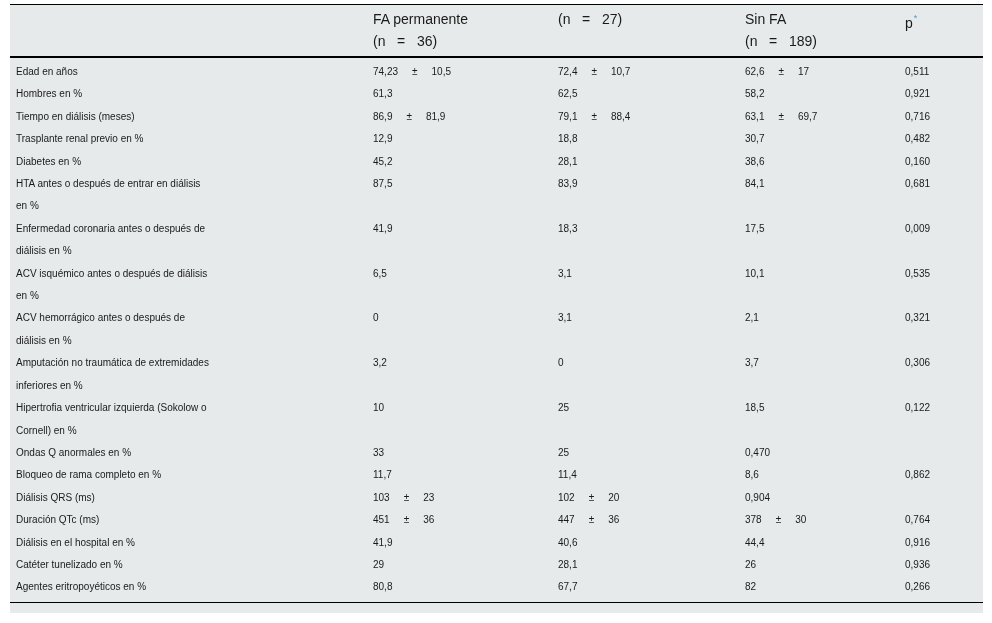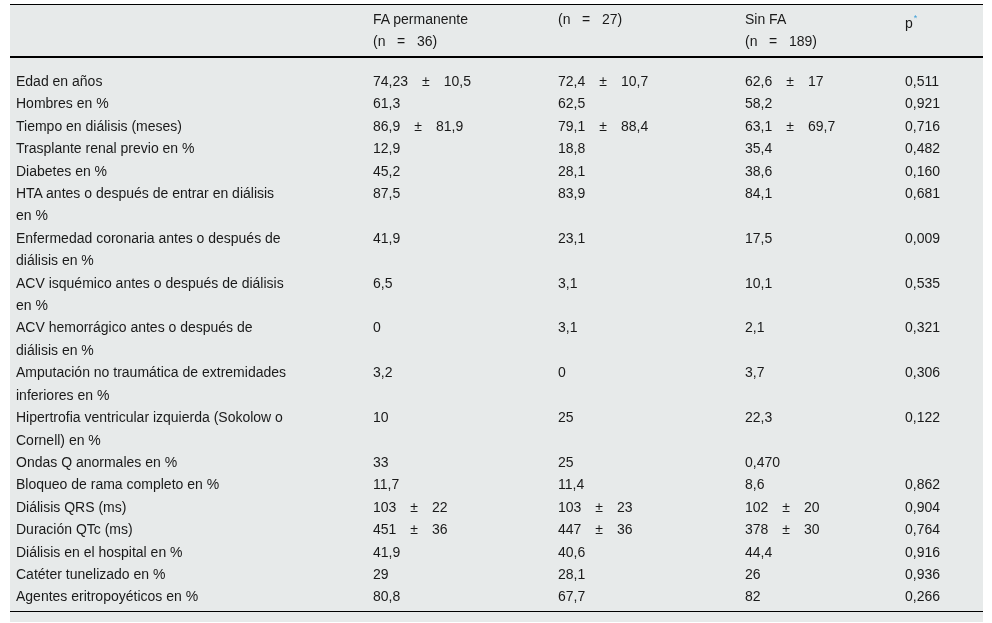--- a/index.html
+++ b/index.html
@@ -36,23 +36,23 @@
   .header .htitle { display: block; }
   .header .hn { display: block; }
   sup.marker {
     color: #3fa0d8;
     font-size: 9px;
     position: relative;
     top: -1px;
     left: 1px;
   }
   .tbody {
-    padding-top: 12px;
+    padding-top: 3px;
     padding-bottom: 3px;
-    font-size: 14px;
+    font-size: 10px;
     line-height: 22.4px;
   }
   .row .label {
     padding-left: 6px;
     white-space: pre-line;
   }
   .cell { white-space: nowrap; }
   .pm {
     display: inline-block;
     margin: 0 14px;
@@ -108,21 +108,21 @@
     <div class="cell"><span class="v">86,9</span><span class="pm">±</span><span class="sd">81,9</span></div>
     <div class="cell"><span class="v">79,1</span><span class="pm">±</span><span class="sd">88,4</span></div>
     <div class="cell"><span class="v">63,1</span><span class="pm">±</span><span class="sd">69,7</span></div>
     <div class="cell p">0,716</div>
   </div>
 
   <div class="grid row">
     <div class="label">Trasplante renal previo en %</div>
     <div class="cell"><span class="v">12,9</span><span class="pm"></span><span class="sd"></span></div>
     <div class="cell"><span class="v">18,8</span><span class="pm"></span><span class="sd"></span></div>
-    <div class="cell"><span class="v">35,4</span><span class="pm"></span><span class="sd"></span></div>
+    <div class="cell"><span class="v">30,7</span><span class="pm"></span><span class="sd"></span></div>
     <div class="cell p">0,482</div>
   </div>
 
   <div class="grid row">
     <div class="label">Diabetes en %</div>
     <div class="cell"><span class="v">45,2</span><span class="pm"></span><span class="sd"></span></div>
     <div class="cell"><span class="v">28,1</span><span class="pm"></span><span class="sd"></span></div>
     <div class="cell"><span class="v">38,6</span><span class="pm"></span><span class="sd"></span></div>
     <div class="cell p">0,160</div>
   </div>
@@ -133,21 +133,21 @@
     <div class="cell"><span class="v">87,5</span><span class="pm"></span><span class="sd"></span></div>
     <div class="cell"><span class="v">83,9</span><span class="pm"></span><span class="sd"></span></div>
     <div class="cell"><span class="v">84,1</span><span class="pm"></span><span class="sd"></span></div>
     <div class="cell p">0,681</div>
   </div>
 
   <div class="grid row">
     <div class="label">Enfermedad coronaria antes o después de
 diálisis en %</div>
     <div class="cell"><span class="v">41,9</span><span class="pm"></span><span class="sd"></span></div>
-    <div class="cell"><span class="v">23,1</span><span class="pm"></span><span class="sd"></span></div>
+    <div class="cell"><span class="v">18,3</span><span class="pm"></span><span class="sd"></span></div>
     <div class="cell"><span class="v">17,5</span><span class="pm"></span><span class="sd"></span></div>
     <div class="cell p">0,009</div>
   </div>
 
   <div class="grid row">
     <div class="label">ACV isquémico antes o después de diálisis
 en %</div>
     <div class="cell"><span class="v">6,5</span><span class="pm"></span><span class="sd"></span></div>
     <div class="cell"><span class="v">3,1</span><span class="pm"></span><span class="sd"></span></div>
     <div class="cell"><span class="v">10,1</span><span class="pm"></span><span class="sd"></span></div>
@@ -170,42 +170,41 @@
     <div class="cell"><span class="v">0</span><span class="pm"></span><span class="sd"></span></div>
     <div class="cell"><span class="v">3,7</span><span class="pm"></span><span class="sd"></span></div>
     <div class="cell p">0,306</div>
   </div>
 
   <div class="grid row">
     <div class="label">Hipertrofia ventricular izquierda (Sokolow o
 Cornell) en %</div>
     <div class="cell"><span class="v">10</span><span class="pm"></span><span class="sd"></span></div>
     <div class="cell"><span class="v">25</span><span class="pm"></span><span class="sd"></span></div>
-    <div class="cell"><span class="v">22,3</span><span class="pm"></span><span class="sd"></span></div>
+    <div class="cell"><span class="v">18,5</span><span class="pm"></span><span class="sd"></span></div>
     <div class="cell p">0,122</div>
   </div>
 
   <div class="grid row">
     <div class="label">Ondas Q anormales en %</div>
     <div class="cell"><span class="v">33</span><span class="pm"></span><span class="sd"></span></div>
     <div class="cell"><span class="v">25</span><span class="pm"></span><span class="sd"></span></div>
     <div class="cell p">0,470</div>
   </div>
 
   <div class="grid row">
     <div class="label">Bloqueo de rama completo en %</div>
     <div class="cell"><span class="v">11,7</span><span class="pm"></span><span class="sd"></span></div>
     <div class="cell"><span class="v">11,4</span><span class="pm"></span><span class="sd"></span></div>
     <div class="cell"><span class="v">8,6</span><span class="pm"></span><span class="sd"></span></div>
     <div class="cell p">0,862</div>
   </div>
 
   <div class="grid row">
     <div class="label">Diálisis QRS (ms)</div>
-    <div class="cell"><span class="v">103</span><span class="pm">±</span><span class="sd">22</span></div>
     <div class="cell"><span class="v">103</span><span class="pm">±</span><span class="sd">23</span></div>
     <div class="cell"><span class="v">102</span><span class="pm">±</span><span class="sd">20</span></div>
     <div class="cell p">0,904</div>
   </div>
 
   <div class="grid row">
     <div class="label">Duración QTc (ms)</div>
     <div class="cell"><span class="v">451</span><span class="pm">±</span><span class="sd">36</span></div>
     <div class="cell"><span class="v">447</span><span class="pm">±</span><span class="sd">36</span></div>
     <div class="cell"><span class="v">378</span><span class="pm">±</span><span class="sd">30</span></div>

